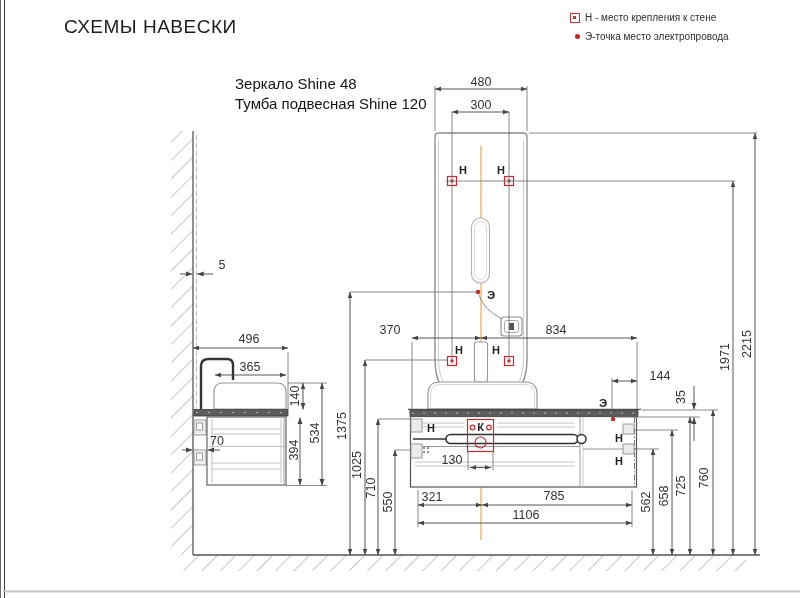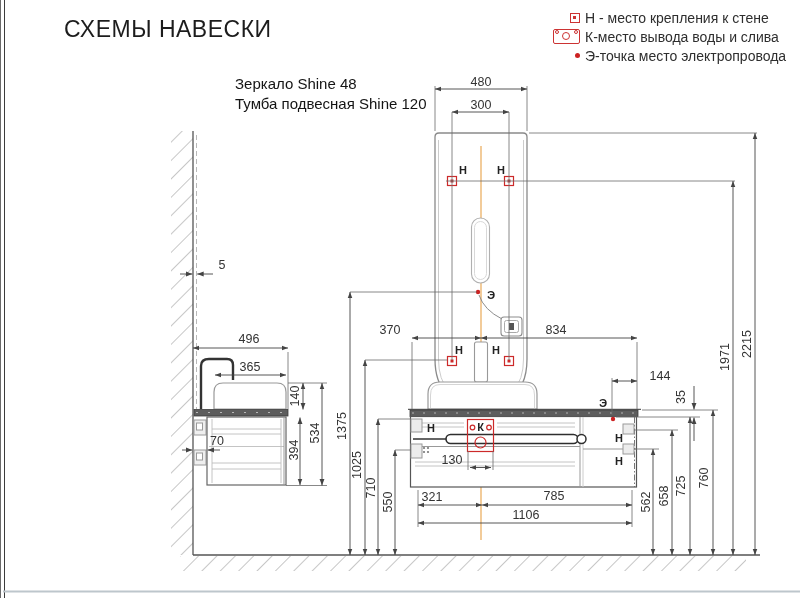--- a/index.html
+++ b/index.html
@@ -1,21 +1,21 @@
 <!DOCTYPE html>
 <html><head>
 <meta charset="utf-8">
 <style>
   html,body{margin:0;padding:0;background:#fff;}
   .canvas{position:relative;width:800px;height:598px;background:#fff;overflow:hidden;
           font-family:"Liberation Sans","DejaVu Sans",sans-serif;}
   .drawing{position:absolute;left:0;top:0;}
-  .page-title{position:absolute;left:64px;top:16px;font-size:23px;color:#1c1c1c;letter-spacing:.5px;}
+  .page-title{position:absolute;left:64px;top:16px;font-size:19px;color:#1c1c1c;letter-spacing:.5px;}
   .products{position:absolute;left:205px;top:74px;font-size:15px;color:#141414;line-height:20px;margin-left:30px;}
-  .legend{position:absolute;left:553px;top:9px;font-size:14px;color:#2e2e2e;}
+  .legend{position:absolute;left:553px;top:9px;font-size:10px;color:#2e2e2e;}
   .legend-row{display:flex;align-items:center;margin-bottom:2px;height:17px;}
   .legend-icon-cell{width:32px;display:flex;justify-content:flex-end;align-items:center;padding-right:5px;box-sizing:border-box;}
   .icon-mount{width:10px;height:10px;border:1.5px solid #cc3333;box-sizing:border-box;position:relative;}
   .icon-mount i{position:absolute;left:2px;top:2px;width:3px;height:3px;background:#cc3333;}
   .icon-water{width:27px;height:15px;border:1.5px solid #cc3333;border-radius:2px;box-sizing:border-box;position:relative;}
   .icon-water .big{position:absolute;left:8px;top:2px;width:8px;height:8px;border:1.5px solid #cc3333;border-radius:50%;box-sizing:border-box;}
   .icon-water .s1,.icon-water .s2{position:absolute;top:0px;width:4px;height:4px;border:1px solid #cc3333;border-radius:50%;box-sizing:border-box;}
   .icon-water .s1{left:1px;} .icon-water .s2{right:1px;}
   .icon-electric{width:5px;height:5px;background:#cc2222;border-radius:50%;}
   svg text{font-family:"Liberation Sans","DejaVu Sans",sans-serif;}
@@ -277,29 +277,19 @@
   <div class="legend-row">
     <span class="legend-icon-cell">
           <span class="icon-mount">
             <i></i>
           </span>
         </span>
     <span>Н - место крепления к стене</span>
   </div>
   <div class="legend-row">
     <span class="legend-icon-cell">
-          <span class="icon-water">
-            <span class="s1"></span>
-            <span class="s2"></span>
-            <span class="big"></span>
-          </span>
-        </span>
-    <span>К-место вывода воды и слива</span>
-  </div>
-  <div class="legend-row">
-    <span class="legend-icon-cell">
           <span class="icon-electric"></span>
         </span>
     <span>Э-точка место электропровода</span>
   </div>
 </div>
 
 </div>
 
 </body></html>

